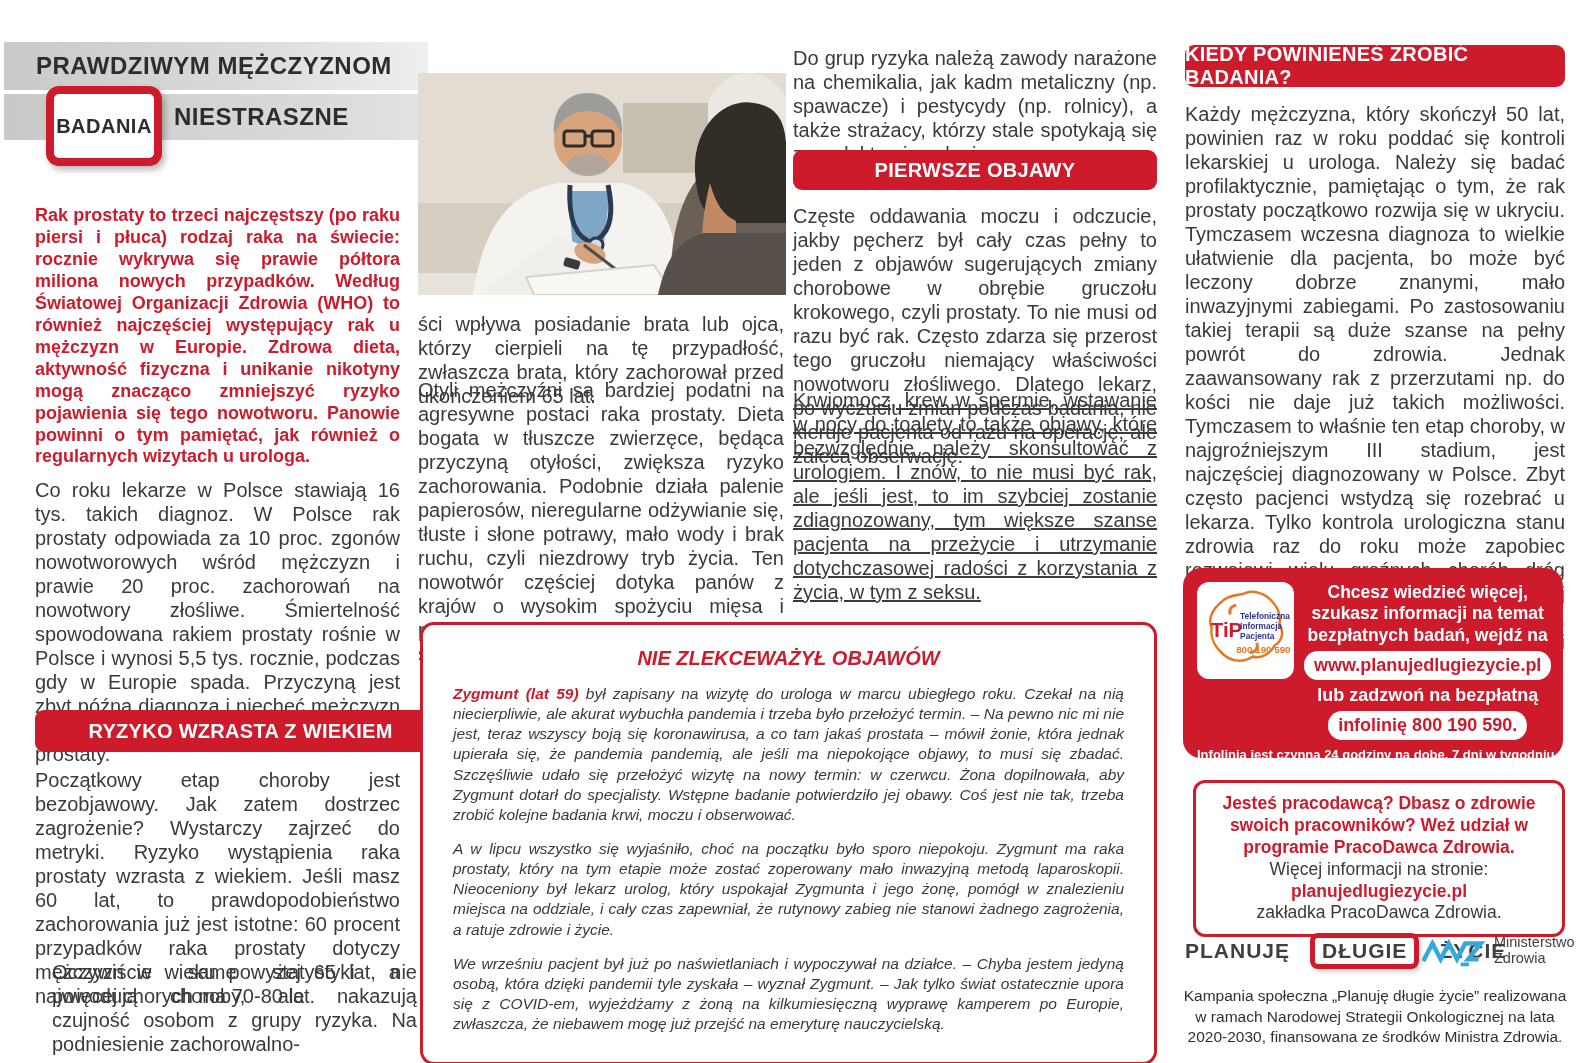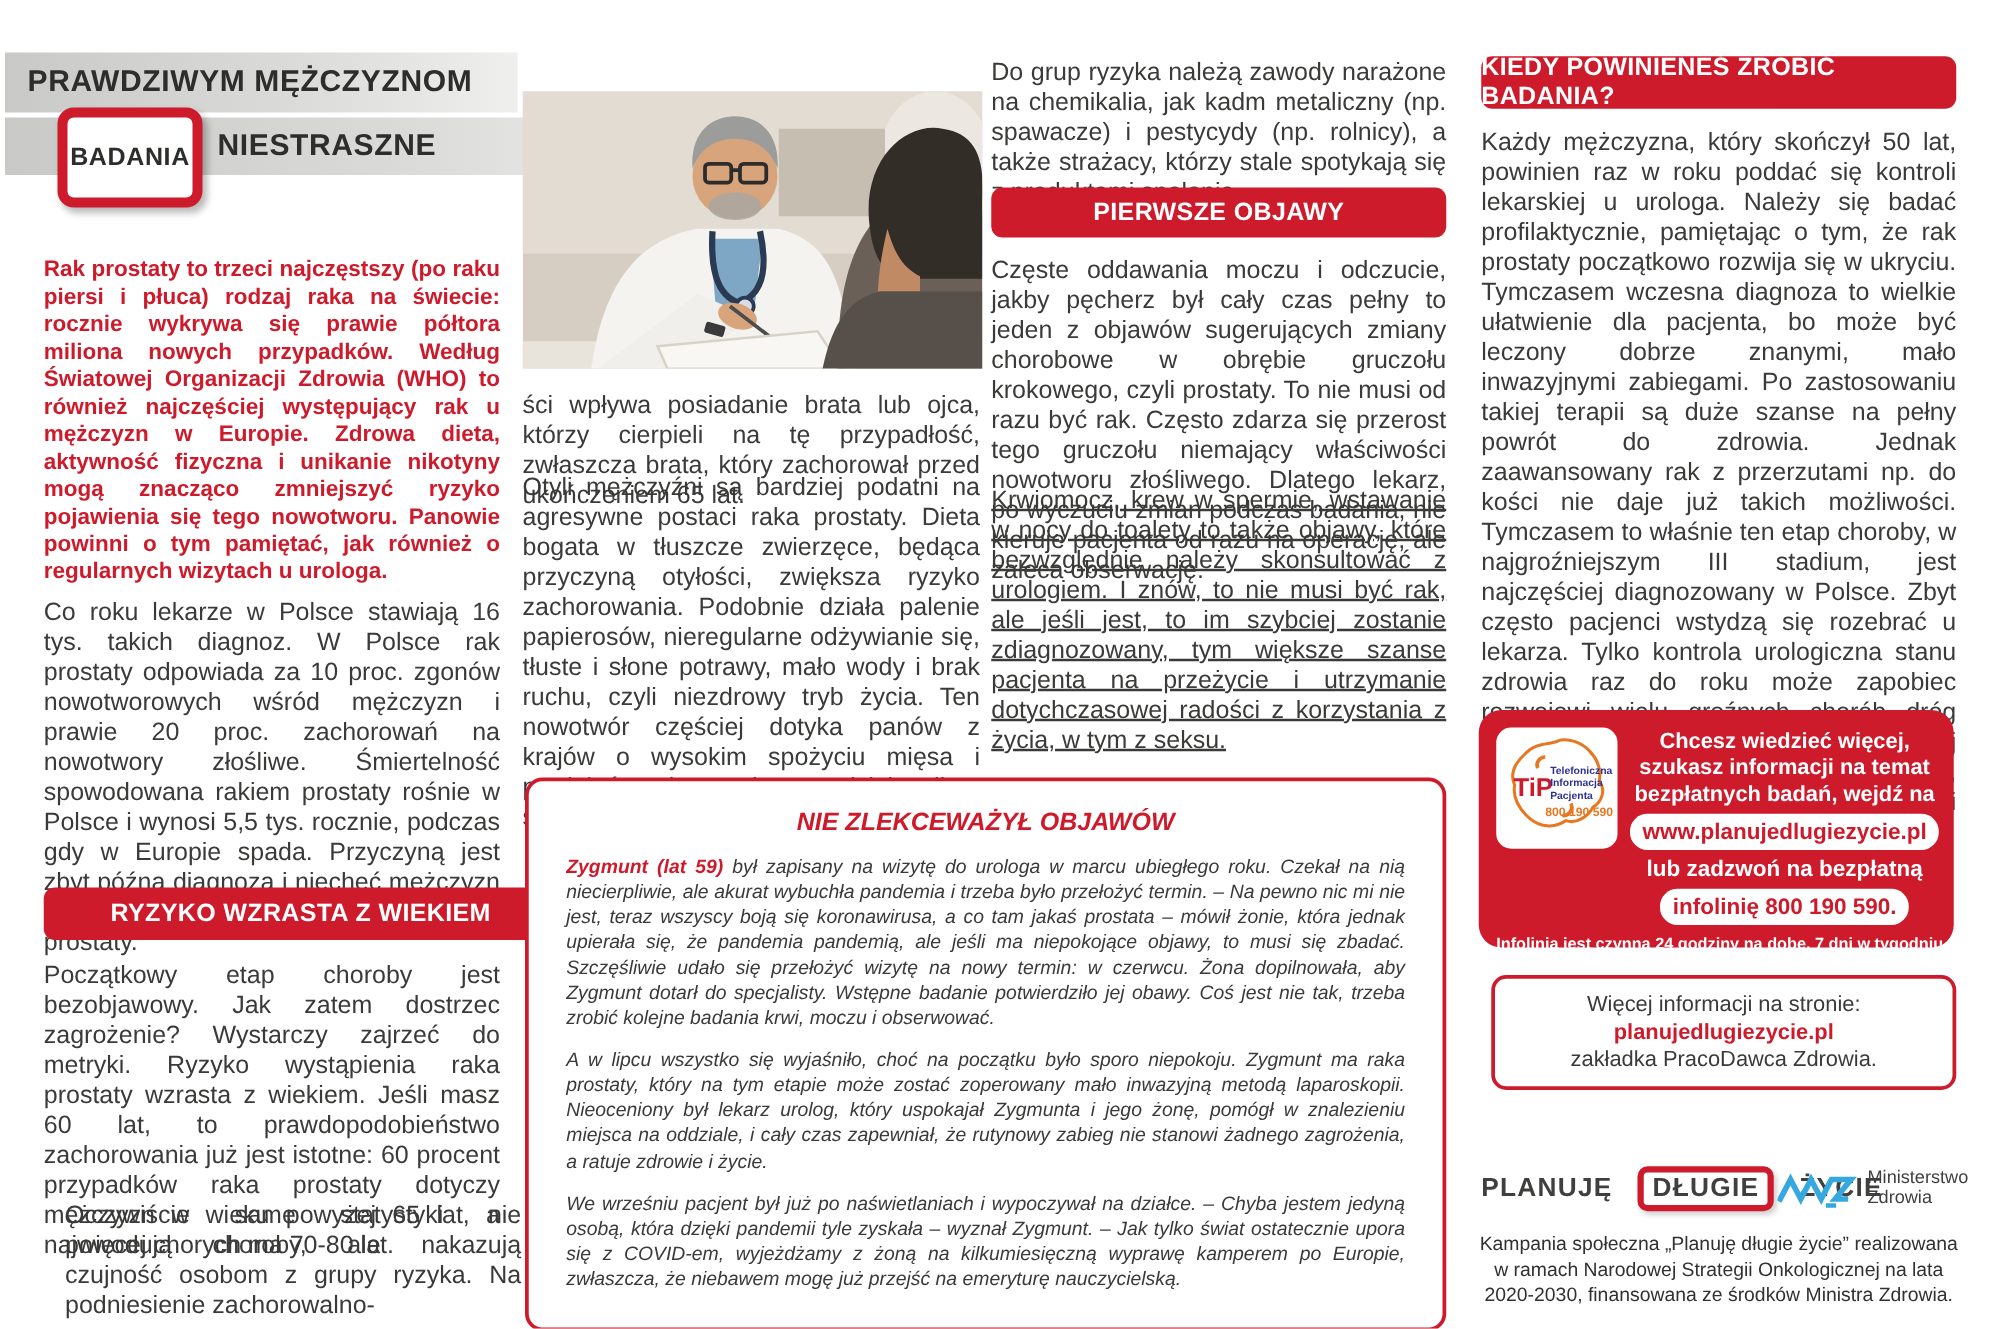--- a/index.html
+++ b/index.html
@@ -86,21 +86,21 @@
   .ministry{display:flex;align-items:center;gap:8px;color:#3f3f3e;}
   .ministry .mtext{font-size:14.5px;line-height:1.1;}
   .caption{font-size:15.5px;line-height:1.33;text-align:center;color:#313130;}
   .photo-frame{overflow:hidden;}
 </style>
 </head>
 <body>
 
 <div class="page">
 
-  <div class="abs bar" style="left:4px;top:42px;width:392px;height:48px;padding-left:18px;">
+  <div class="abs bar" style="left:4px;top:42px;width:392px;height:48px;padding-left:32px;">
     <span>PRAWDZIWYM MĘŻCZYZNOM</span>
   </div>
   <div class="abs bar" style="left:4px;top:94px;width:402px;height:46px;padding-left:170px;">
     <span>NIESTRASZNE</span>
   </div>
   <div class="abs badge" style="left:46px;top:86px;width:100px;height:64px;">
     <span>BADANIA</span>
   </div>
 
   <p class="abs body redbold" style="left:35px;top:205px;width:365px;font-size:18px;line-height:1.22;">Rak prostaty to trzeci najczęstszy (po raku piersi i płuca) rodzaj raka na świecie: rocznie wykrywa się prawie półtora miliona nowych przypadków. Według Światowej Organizacji Zdrowia (WHO) to również najczęściej występujący rak u mężczyzn w Europie. Zdrowa dieta, aktywność fizyczna i unikanie nikotyny mogą znacząco zmniejszyć ryzyko pojawienia się tego nowotworu. Panowie powinni o tym pamiętać, jak również o regularnych wizytach u urologa.</p>
@@ -192,20 +192,21 @@
         <div class="info-lead">Chcesz wiedzieć więcej, szukasz informacji na temat bezpłatnych badań, wejdź na</div>
         <div class="pill">www.planujedlugiezycie.pl</div>
         <div class="info-mid">lub zadzwoń na bezpłatną</div>
         <div class="pill">infolinię 800 190 590.</div>
       </div>
     </div>
     <div class="info-footer">Infolinia jest czynna 24 godziny na dobę, 7 dni w tygodniu.</div>
   </div>
 
   <div class="abs empbox" style="left:1193px;top:780px;width:372px;">
+    <div class="redbold">Jesteś pracodawcą? Dbasz o zdrowie swoich pracowników? Weź udział w programie PracoDawca Zdrowia.</div>
     <div>Więcej informacji na stronie:</div>
     <div class="redbold">planujedlugiezycie.pl</div>
     <div>zakładka PracoDawca Zdrowia.</div>
   </div>
 
   <div class="abs campaign" style="left:1185px;top:928px;height:46px;">
     <span>PLANUJĘ</span>
     <span class="boxed">DŁUGIE</span>
     <span>ŻYCIE</span>
   </div>

